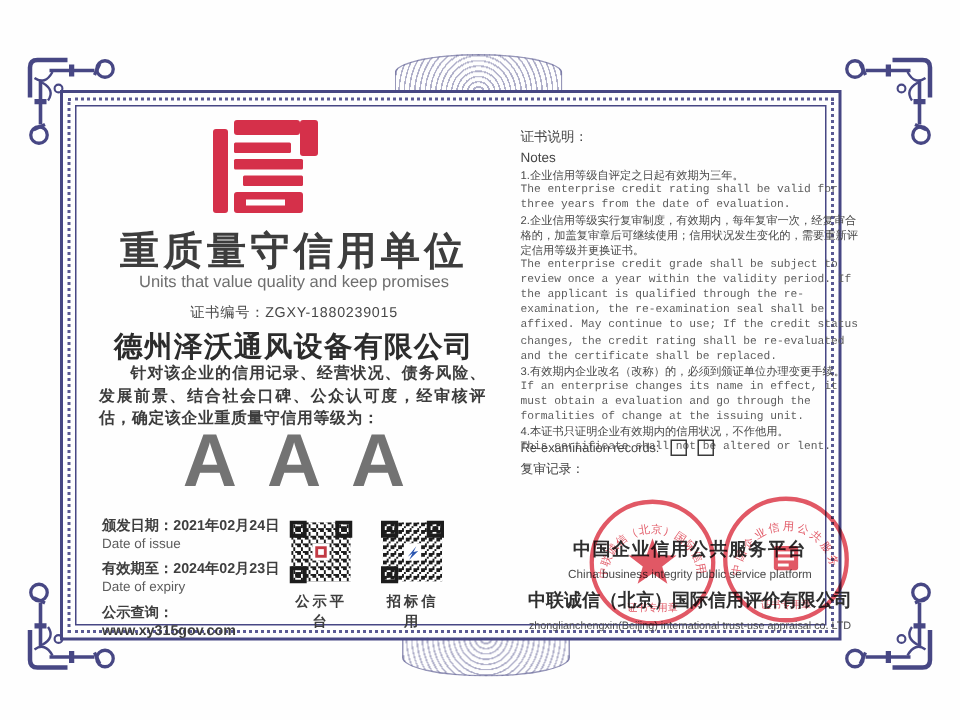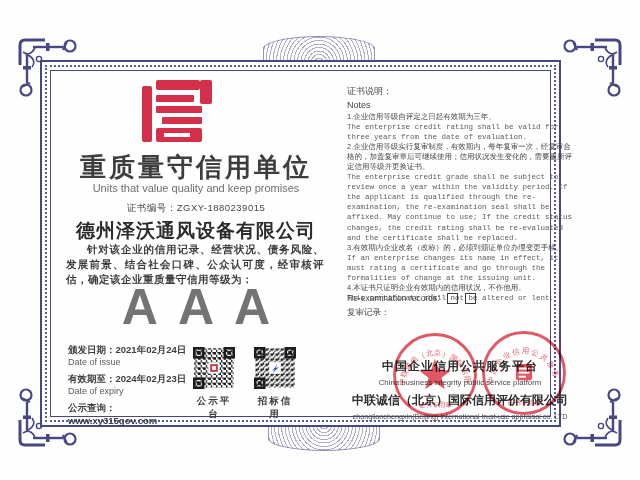--- a/index.html
+++ b/index.html
@@ -245,21 +245,21 @@
   <div>
     <span class="zh">1.企业信用等级自评定之日起有效期为三年。</span>
     <span class="en">The enterprise credit rating shall be valid for three years from the date of evaluation.</span>
   </div>
   <div>
     <span class="zh">2.企业信用等级实行复审制度，有效期内，每年复审一次，经复审合格的，加盖复审章后可继续使用；信用状况发生变化的，需要重新评定信用等级并更换证书。</span>
     <span class="en">The enterprise credit grade shall be subject to review once a year within the validity period. If the applicant is qualified through the re-examination, the re-examination seal shall be affixed. May continue to use; If the credit status changes, the credit rating shall be re-evaluated and the certificate shall be replaced.</span>
   </div>
   <div>
     <span class="zh">3.有效期内企业改名（改称）的，必须到颁证单位办理变更手续。</span>
-    <span class="en">If an enterprise changes its name in effect, it must rating a certificate and go through the formalities of change at the issuing unit.</span>
+    <span class="en">If an enterprise changes its name in effect, it must obtain a evaluation and go through the formalities of change at the issuing unit.</span>
   </div>
   <div>
     <span class="zh">4.本证书只证明企业有效期内的信用状况，不作他用。</span>
   </div>
   <div>
     <span class="en">This certificate shall not be altered or lent.</span>
   </div>
 </div>
 
 <div class="review">

